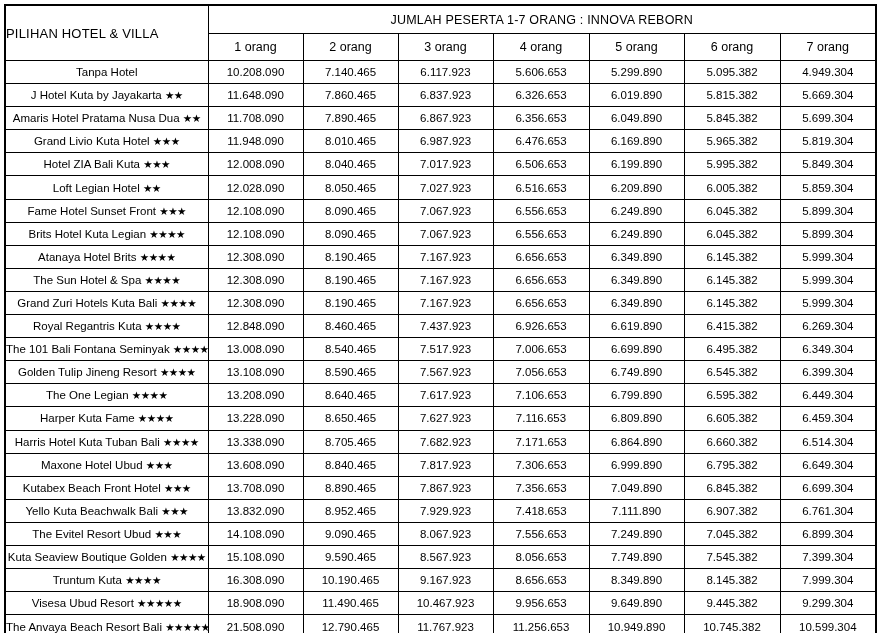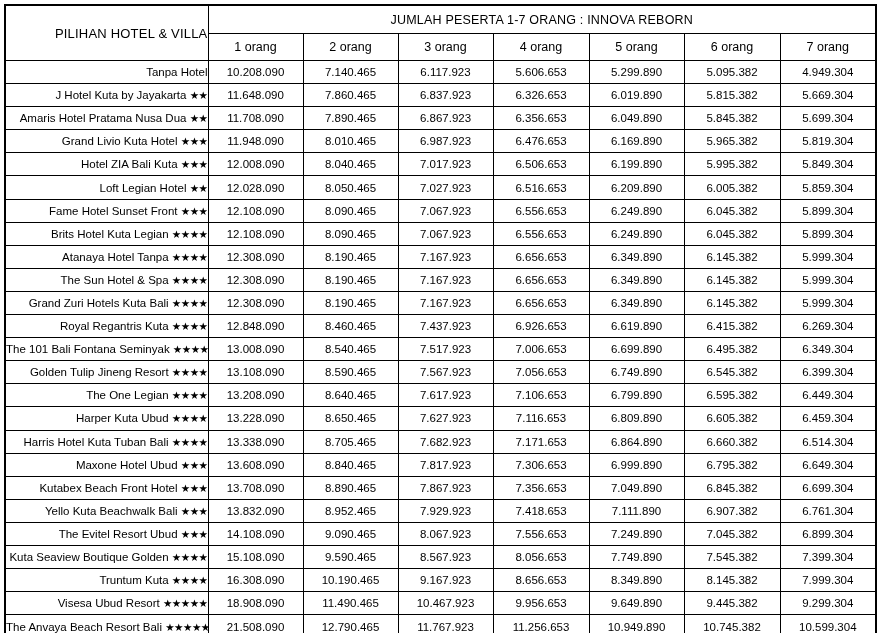--- a/index.html
+++ b/index.html
@@ -34,36 +34,36 @@
   .hdr-main {
     text-align: center;
     font-weight: bold;
     font-size: 12.5px;
     letter-spacing: .2px;
     height: 27px;
     padding: 0 4px;
     margin-left: 48px;
   }
   .hdr-left {
-    text-align: right;
+    text-align: left;
     font-weight: bold;
     font-size: 13px;
     letter-spacing: .2px;
     padding: 0 4px;
   }
   .hdr-sub {
     text-align: center;
     font-weight: bold;
     font-size: 12.5px;
     height: 26px;
     padding: 0 4px;
     margin-top: 8px;
   }
   td.hotel {
-    text-align: right;
+    text-align: center;
     font-size: 11.5px;
     padding: 0 0 0 5px;
     height: 22.1px;
     white-space: nowrap;
     overflow: hidden;
   }
   td.price {
     text-align: center;
     font-size: 11.5px;
     height: 22.1px;
@@ -183,21 +183,21 @@
           <td class="hotel"><span>Brits Hotel Kuta Legian</span> <span class="stars"> ★★★★</span></td>
           <td class="price">12.108.090</td>
           <td class="price">8.090.465</td>
           <td class="price">7.067.923</td>
           <td class="price">6.556.653</td>
           <td class="price">6.249.890</td>
           <td class="price">6.045.382</td>
           <td class="price">5.899.304</td>
         </tr>
         <tr>
-          <td class="hotel"><span>Atanaya Hotel Tanpa</span> <span class="stars"> ★★★★</span></td>
+          <td class="hotel"><span>Atanaya Hotel Brits</span> <span class="stars"> ★★★★</span></td>
           <td class="price">12.308.090</td>
           <td class="price">8.190.465</td>
           <td class="price">7.167.923</td>
           <td class="price">6.656.653</td>
           <td class="price">6.349.890</td>
           <td class="price">6.145.382</td>
           <td class="price">5.999.304</td>
         </tr>
         <tr>
           <td class="hotel"><span>The Sun Hotel &amp; Spa</span> <span class="stars"> ★★★★</span></td>
@@ -253,21 +253,21 @@
           <td class="hotel"><span>The One Legian</span> <span class="stars"> ★★★★</span></td>
           <td class="price">13.208.090</td>
           <td class="price">8.640.465</td>
           <td class="price">7.617.923</td>
           <td class="price">7.106.653</td>
           <td class="price">6.799.890</td>
           <td class="price">6.595.382</td>
           <td class="price">6.449.304</td>
         </tr>
         <tr>
-          <td class="hotel"><span>Harper Kuta Ubud</span> <span class="stars"> ★★★★</span></td>
+          <td class="hotel"><span>Harper Kuta Fame</span> <span class="stars"> ★★★★</span></td>
           <td class="price">13.228.090</td>
           <td class="price">8.650.465</td>
           <td class="price">7.627.923</td>
           <td class="price">7.116.653</td>
           <td class="price">6.809.890</td>
           <td class="price">6.605.382</td>
           <td class="price">6.459.304</td>
         </tr>
         <tr>
           <td class="hotel"><span>Harris Hotel Kuta Tuban Bali</span> <span class="stars"> ★★★★</span></td>

